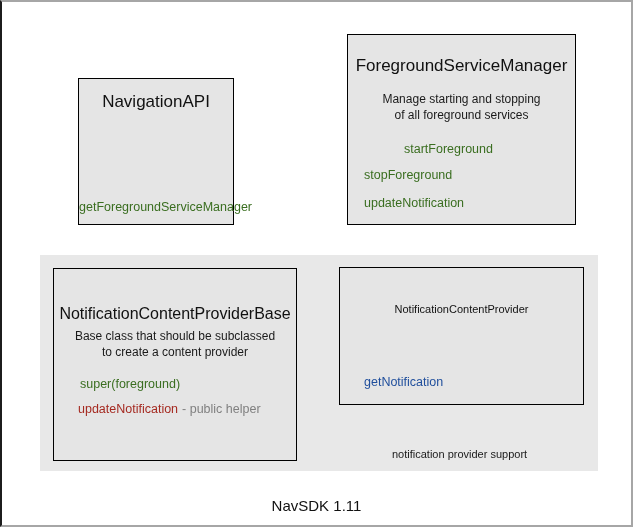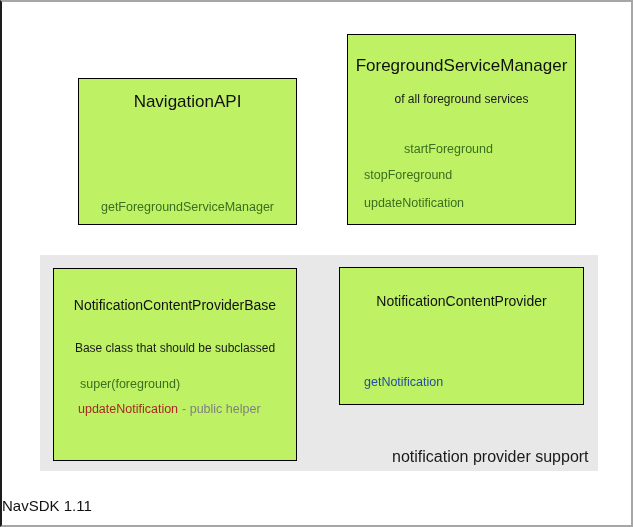--- a/index.html
+++ b/index.html
@@ -19,21 +19,21 @@
     overflow: hidden;
   }
   .group-region {
     position: absolute;
     left: 38px; top: 253px;
     width: 558px; height: 216px;
     background: #e8e8e8;
   }
   .class-box {
     position: absolute;
-    background: #bef264;
+    background: #e5e5e5;
     border: 1.5px solid #000000;
   }
   .box-title {
     position: absolute;
     left: 0; right: 0;
     text-align: center;
     color: #111111;
     font-weight: 400;
     white-space: nowrap;
   }
@@ -51,76 +51,79 @@
     white-space: nowrap;
   }
   .method .green { color: #3a6e20; }
   .method .red   { color: #a52a21; }
   .method .blue  { color: #1f4e9c; }
   .method .note  { color: #808080; margin-left: 4px; }
   .centered-method { left: 0; right: 0; text-align: center; }
   .group-label {
     position: absolute;
     left: 390px; top: 446px;
-    font-size: 16px;
+    font-size: 11px;
     color: #1a1a1a;
   }
   .caption {
     position: absolute;
     left: 0; right: 0;
     top: 495px;
+    text-align: center;
     font-size: 15px;
     color: #111111;
   }
 </style>
 </head>
 <body>
 
 <div class="canvas">
 
   <div class="group-region"></div>
 
-  <div class="class-box" style="left:76px; top:76px; width:219px; height:147px;">
+  <div class="class-box" style="left:76px; top:76px; width:156px; height:147px;">
     <div class="box-title" style="top:13px; font-size:17px;">NavigationAPI</div>
     <div class="method centered-method" style="top:121px;">
       <span class="green">getForegroundServiceManager</span>
     </div>
   </div>
 
   <div class="class-box" style="left:345px; top:32px; width:229px; height:191px;">
     <div class="box-title" style="top:21px; font-size:17px;">ForegroundServiceManager</div>
     <div class="box-desc" style="top:57px;">
+      <div>Manage starting and stopping</div>
       <div>of all foreground services</div>
     </div>
     <div class="method" style="left:16px; top:107px;margin-left:40px;">
       <span class="green">startForeground</span>
     </div>
     <div class="method" style="left:16px; top:133px;">
       <span class="green">stopForeground</span>
     </div>
     <div class="method" style="left:16px; top:161px;">
       <span class="green">updateNotification</span>
     </div>
   </div>
 
   <div class="class-box" style="left:51px; top:266px; width:244px; height:193px;">
-    <div class="box-title" style="top:28px; font-size:14px;">NotificationContentProviderBase</div>
-    <div class="box-desc" style="top:72px;">
+    <div class="box-title" style="top:36px; font-size:16px;">NotificationContentProviderBase</div>
+    <div class="box-desc" style="top:60px;">
       <div>Base class that should be subclassed</div>
+      <div>to create a content provider</div>
     </div>
     <div class="method" style="left:26px; top:108px;">
       <span class="green">super(foreground)</span><span class="note"></span>
     </div>
     <div class="method" style="left:24px; top:133px;">
       <span class="red">updateNotification</span><span class="note">- public helper</span>
     </div>
   </div>
 
   <div class="class-box" style="left:337px; top:265px; width:245px; height:138px;">
-    <div class="box-title" style="top:25px; font-size:14px;">NotificationContentProvider</div>
+    <div class="box-title" style="top:35px; font-size:11px;">NotificationContentProvider</div>
     <div class="method" style="left:24px; top:107px;">
       <span class="blue">getNotification</span>
     </div>
   </div>
 
   <div class="group-label">notification provider support</div>
 
   <div class="caption">NavSDK 1.11</div>
 
 </div>

